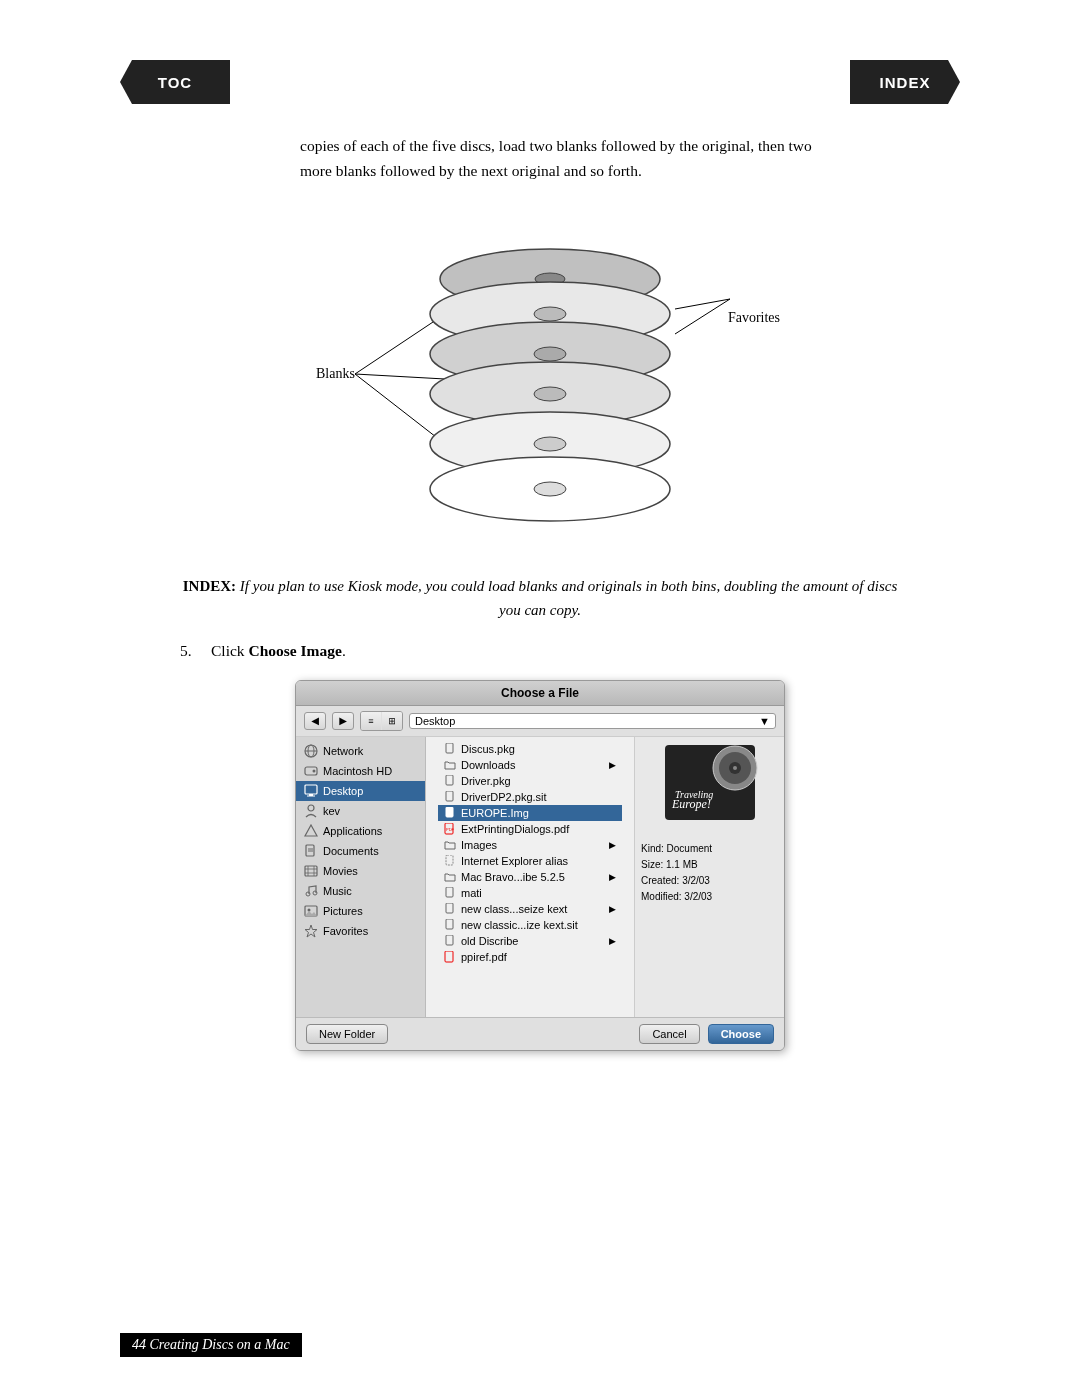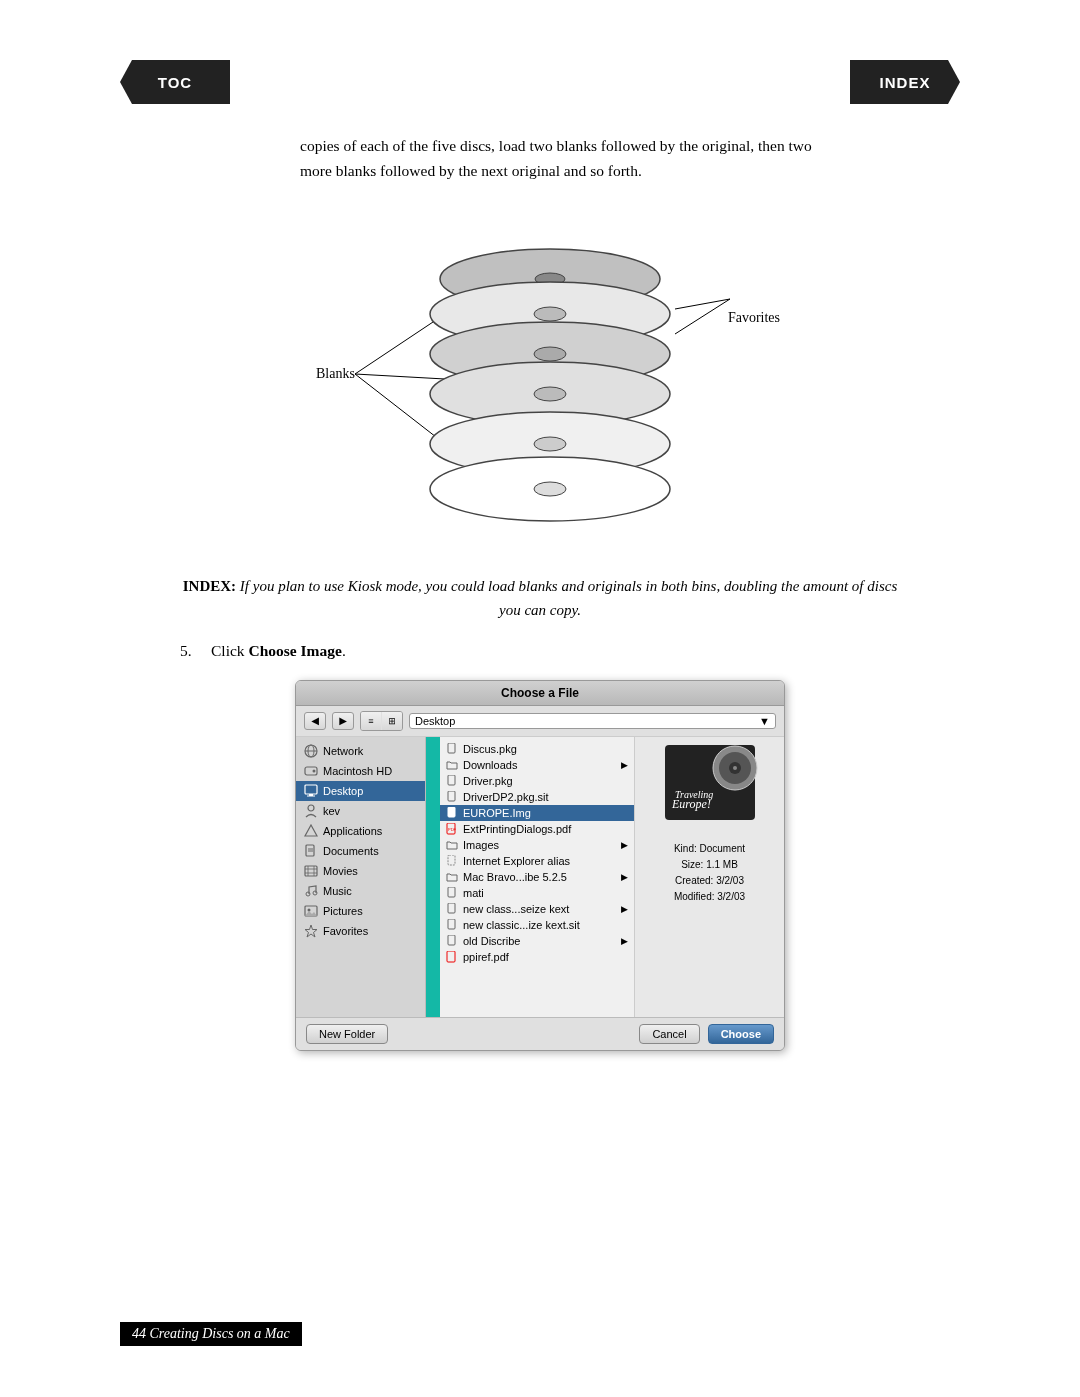--- a/index.html
+++ b/index.html
@@ -182,22 +182,21 @@
       border: 1px solid #999;
       border-radius: 3px;
       padding: 1px 5px;
       font-size: 11px;
       justify-content: space-between;
     }
 
     .dialog-body {
       display: flex;
       height: 280px;
-      background: #14b8a6;
-      text-align: center;
+      background: #6d28d9;
     }
 
     .sidebar-pane {
       width: 130px;
       background: #d4d4d4;
       border-right: 1px solid #bbb;
       overflow-y: auto;
       padding: 4px 0;
     }
 
@@ -218,22 +217,21 @@
     .sidebar-item .item-icon {
       width: 14px;
       height: 14px;
       flex-shrink: 0;
     }
 
     .file-pane {
       flex: 1;
       background: #f0f0f0;
       overflow-y: auto;
-      padding: 4px 0;
-      margin-left: 14px;
+      padding: 4px 12px;
     }
 
     .file-item {
       display: flex;
       align-items: center;
       padding: 2px 6px;
       font-size: 11px;
       cursor: pointer;
       gap: 5px;
     }
@@ -298,21 +296,21 @@
     .footer-btn.default {
       background: linear-gradient(to bottom, #6699cc, #336699);
       color: #fff;
       border-color: #336699;
       font-weight: bold;
     }
 
     
     .page-footer {
       position: absolute;
-      bottom: 51px;
+      bottom: 40px;
       left: 120px;
       right: 120px;
       display: flex;
       align-items: center;
       text-align: right;
     }
 
     .footer-label {
       background: #000;
       color: #fff;

